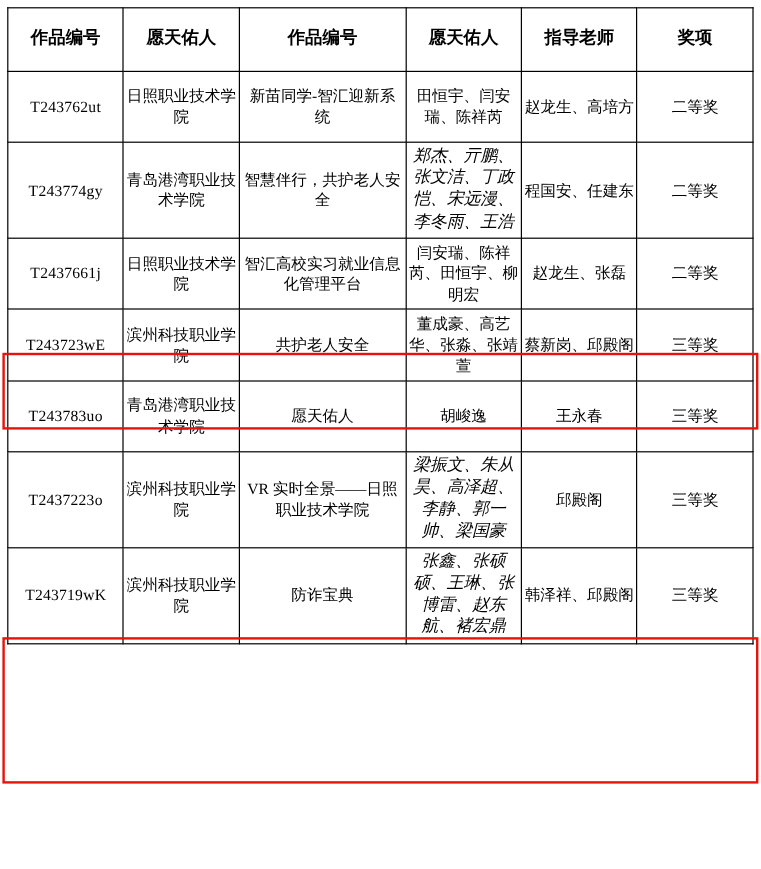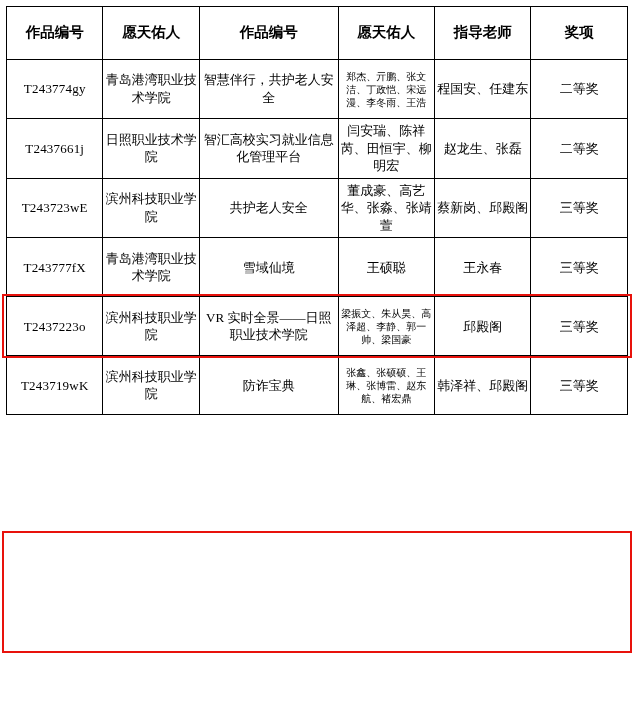--- a/index.html
+++ b/index.html
@@ -48,22 +48,23 @@
   col.c3 { width: 96px; }
   col.c4 { width: 96px; }
   col.c5 { width: 96px; }
 
   td.code {
     font-family: "Liberation Serif", "DejaVu Serif", serif;
     letter-spacing: 0.2px;
     font-size: 12.5px;
   }
   td.students.small {
-    font-size: 10px;
+    font-size: 14px;
     line-height: 1.3;
+    font-style: italic;
   }
   td.work {
     font-size: 13px;
   }
   tr.body-row td {
     height: 52px;
   }
   
   .highlight-box {
     position: absolute;
@@ -91,20 +92,28 @@
         <th>作品编号</th>
         <th>愿天佑人</th>
         <th>作品编号</th>
         <th>愿天佑人</th>
         <th>指导老师</th>
         <th>奖项</th>
       </tr>
     </thead>
     <tbody id="table-body">
         <tr class="body-row">
+          <td class="code">T243762ut</td>
+          <td class="school">日照职业技术学院</td>
+          <td class="work">新苗同学-智汇迎新系统</td>
+          <td class="students">田恒宇、闫安瑞、陈祥芮</td>
+          <td class="teachers">赵龙生、高培方</td>
+          <td class="award">二等奖</td>
+        </tr>
+        <tr class="body-row">
           <td class="code">T243774gy</td>
           <td class="school">青岛港湾职业技术学院</td>
           <td class="work">智慧伴行，共护老人安全</td>
           <td class="students small">郑杰、亓鹏、张文洁、丁政恺、宋远漫、李冬雨、王浩</td>
           <td class="teachers">程国安、任建东</td>
           <td class="award">二等奖</td>
         </tr>
         <tr class="body-row">
           <td class="code">T2437661j</td>
           <td class="school">日照职业技术学院</td>
@@ -115,24 +124,24 @@
         </tr>
         <tr class="body-row">
           <td class="code">T243723wE</td>
           <td class="school">滨州科技职业学院</td>
           <td class="work">共护老人安全</td>
           <td class="students">董成豪、高艺华、张淼、张靖萱</td>
           <td class="teachers">蔡新岗、邱殿阁</td>
           <td class="award">三等奖</td>
         </tr>
         <tr class="body-row">
-          <td class="code">T243777fX</td>
+          <td class="code">T243783uo</td>
           <td class="school">青岛港湾职业技术学院</td>
-          <td class="work">雪域仙境</td>
-          <td class="students">王硕聪</td>
+          <td class="work">愿天佑人</td>
+          <td class="students">胡峻逸</td>
           <td class="teachers">王永春</td>
           <td class="award">三等奖</td>
         </tr>
         <tr class="body-row">
           <td class="code">T2437223o</td>
           <td class="school">滨州科技职业学院</td>
           <td class="work">VR 实时全景——日照职业技术学院</td>
           <td class="students small">梁振文、朱从昊、高泽超、李静、郭一帅、梁国豪</td>
           <td class="teachers">邱殿阁</td>
           <td class="award">三等奖</td>

